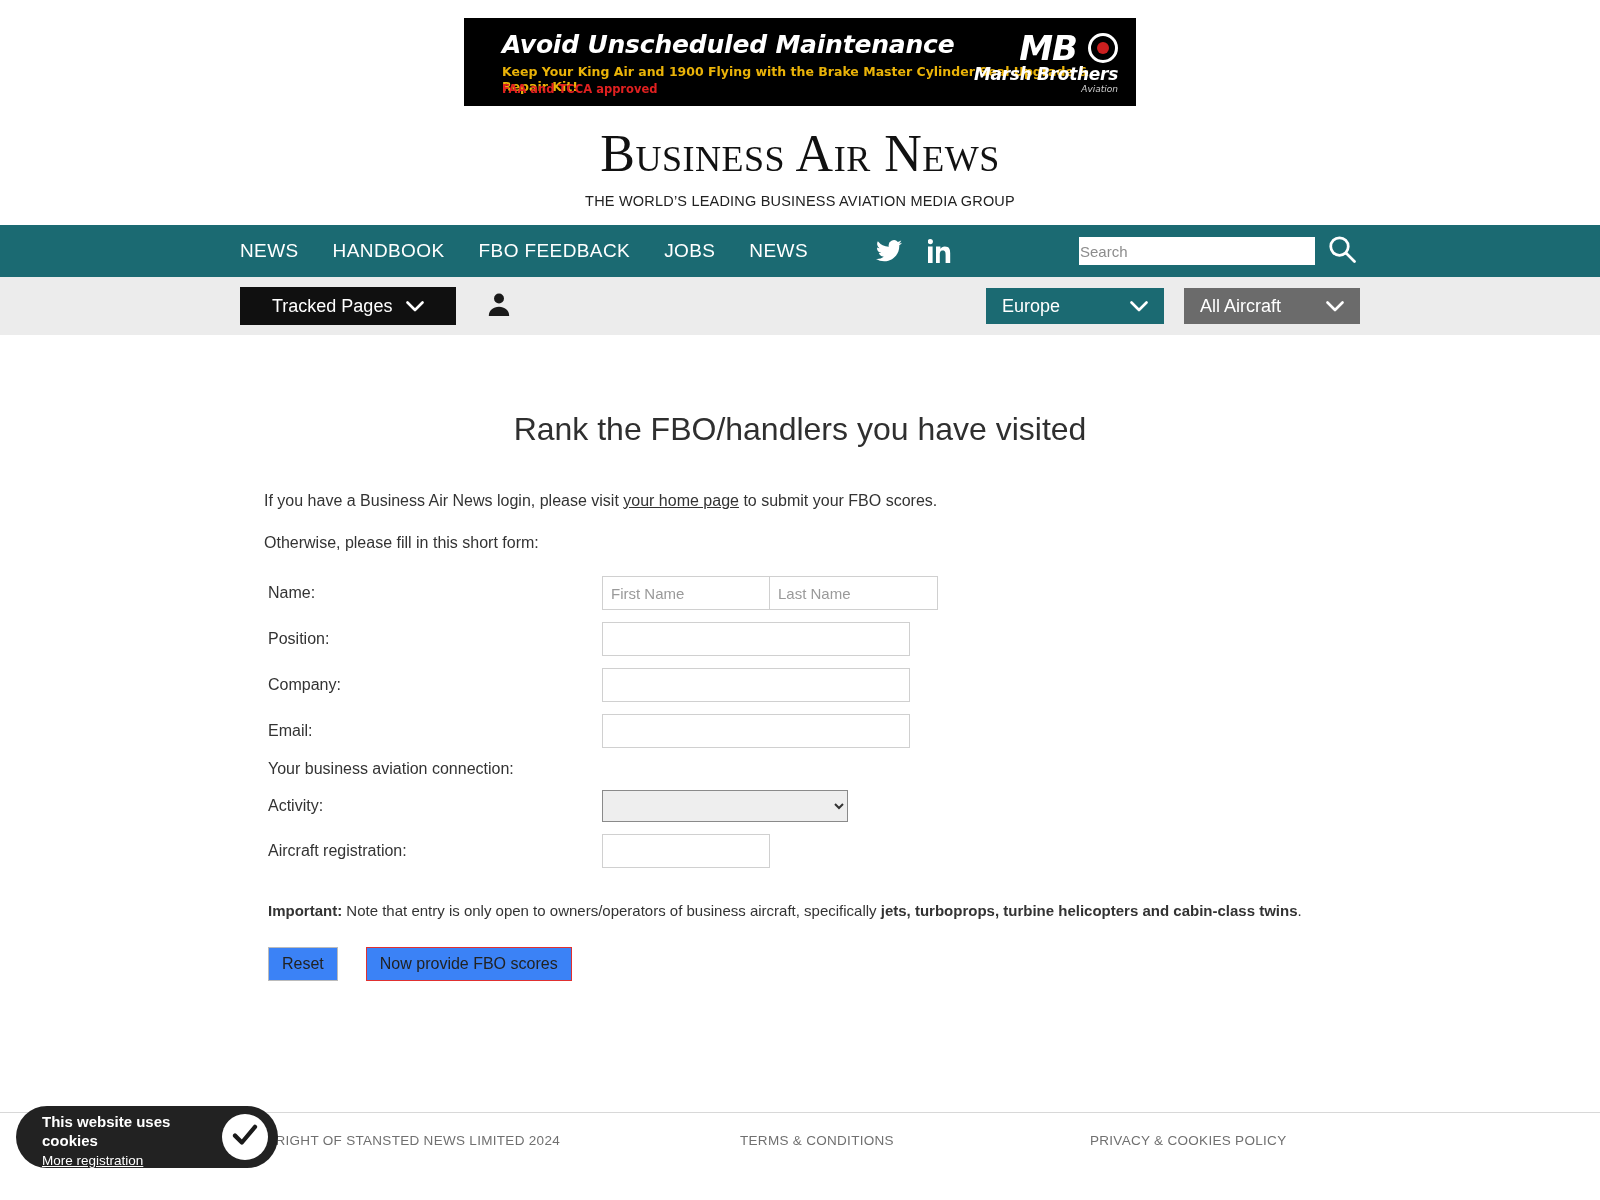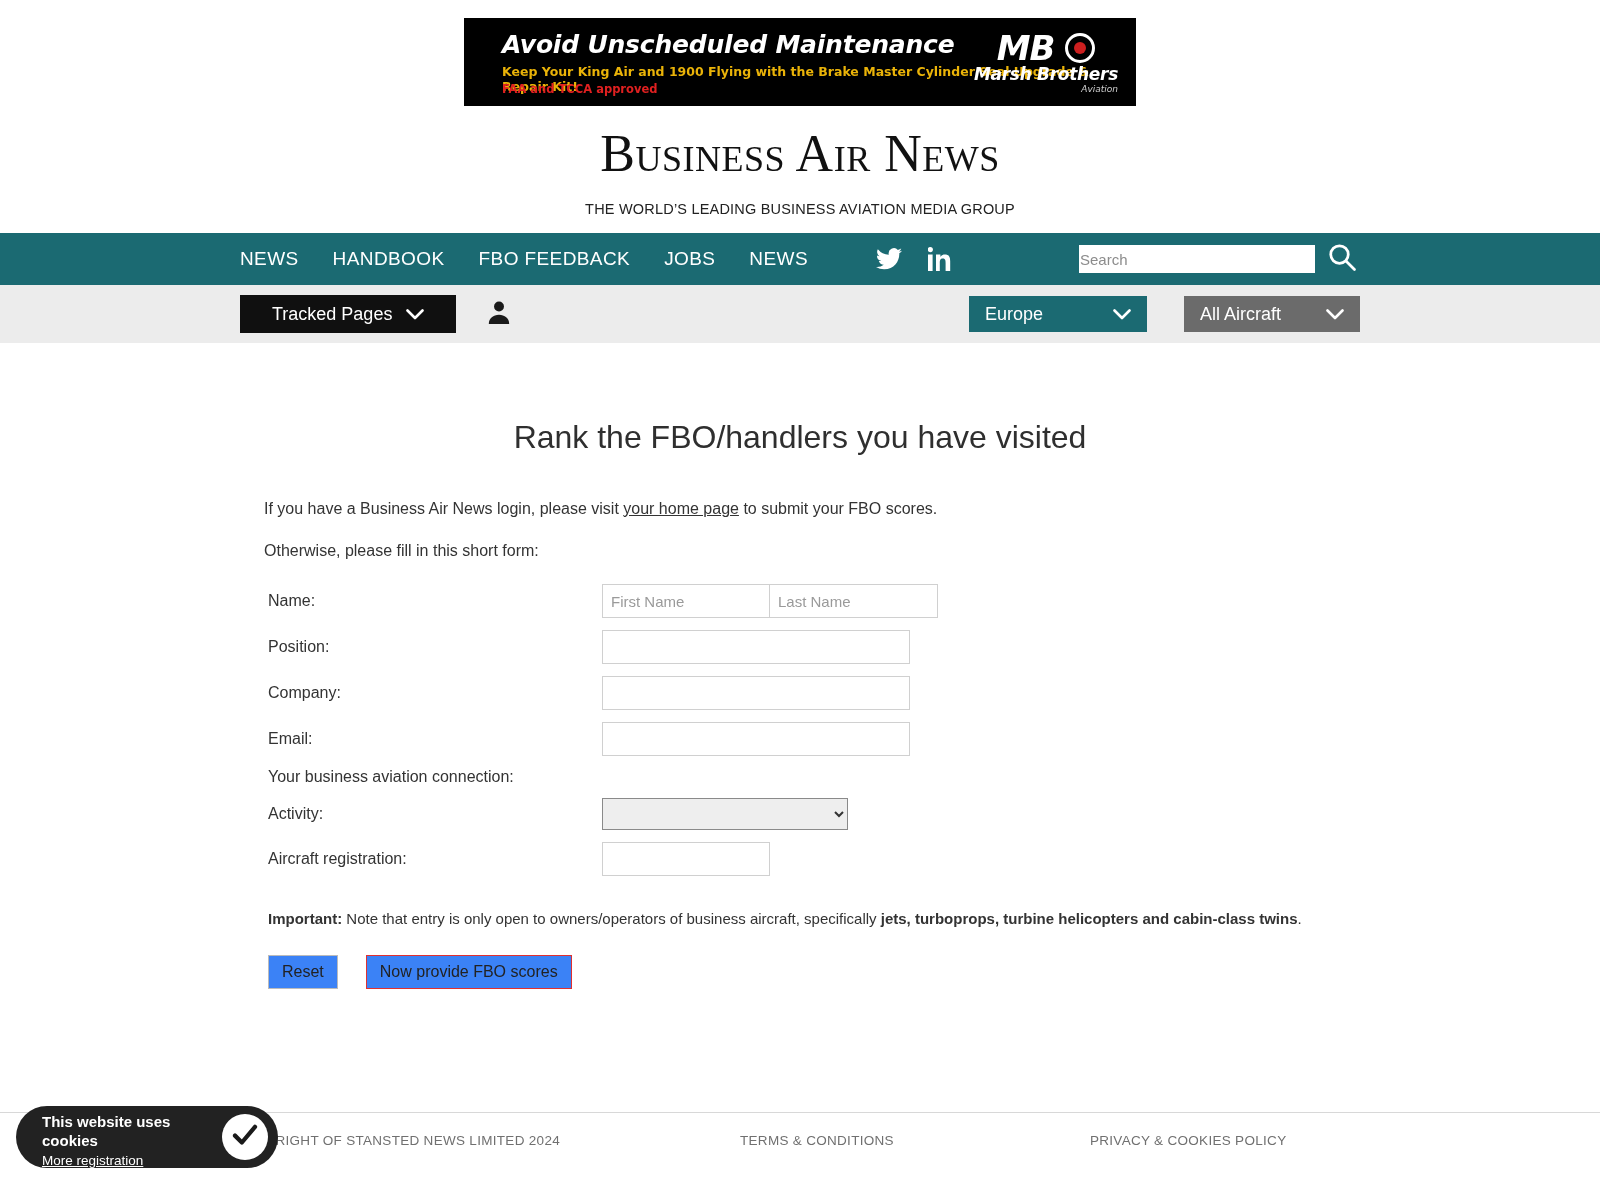--- a/index.html
+++ b/index.html
@@ -32,21 +32,21 @@
   }
   .ad-approved {
     position: absolute; left: 38px; top: 64px;
     color: #e02020; font-weight: bold; font-size: 11.5px;
     font-family: "DejaVu Sans", sans-serif;
   }
   .ad-logo { position: absolute; right: 18px; top: 14px; text-align: right; color:#fff; }
   .ad-logo-mb {
     font-size: 34px; font-weight: bold; font-style: italic; line-height: 0.95;
     letter-spacing: -1px; font-family: "DejaVu Sans", sans-serif;
-    display: flex; align-items: center; justify-content: center; gap: 11px;
+    display: flex; align-items: center; justify-content: flex-end; gap: 11px;
   }
   .ad-target {
     width: 30px; height: 30px; border-radius: 50%;
     border: 3px solid #ffffff; position: relative; display: inline-block;
   }
   .ad-target::after {
     content: ""; position: absolute; left: 50%; top: 50%;
     width: 12px; height: 12px; border-radius: 50%;
     background: #cc1f1f; transform: translate(-50%,-50%);
   }
@@ -60,21 +60,21 @@
   }
 
   
   .masthead { text-align: center; padding-top: 22px; padding-bottom: 16px; }
   .masthead-title {
     font-family: "Liberation Serif", serif;
     font-size: 52px; letter-spacing: 0.5px; color: #111111;
     font-variant: small-caps; line-height: 1;
   }
   .masthead-tag {
-    margin-top: 21px; font-size: 14.5px; color: #222222; letter-spacing: 0.2px; text-align: center;
+    margin-top: 13px; font-size: 14.5px; color: #222222; letter-spacing: 0.2px; text-align: center;
   }
 
   
   .nav {
     background: #1b6a72; height: 52px; width: 100%;
     display: flex; align-items: center; position: relative;
   }
   .nav-items { display: flex; align-items: center; gap: 34px; margin-left: 240px; }
   .nav-link {
     color: #ffffff; font-size: 19px; letter-spacing: 0.4px;
@@ -100,21 +100,21 @@
   }
   .tracked-btn {
     margin-left: 240px; background: #101010; color: #ffffff;
     height: 38px; padding: 0 32px; display: flex; align-items: center; gap: 14px;
     font-size: 18px; border: none; cursor: pointer;
     font-family: "Liberation Sans", sans-serif;
   }
   .person-icon { margin-left: 30px; cursor: pointer; }
   .subbar-right {
     position: absolute; right: 240px; top: 50%; transform: translateY(-50%);
-    display: flex; align-items: center; gap: 37px;
+    display: flex; align-items: center; gap: 20px;
   }
   .pill {
     height: 36px; padding: 0 16px; display: flex; align-items: center;
     justify-content: space-between; gap: 26px; color: #ffffff;
     font-size: 18px; border: none; cursor: pointer;
     font-family: "Liberation Sans", sans-serif;
   }
   .pill.teal { background: #1b6a72; min-width: 178px; }
   .pill.gray { background: #6b6b6b; min-width: 176px; }
   .chev { display: inline-block; }

